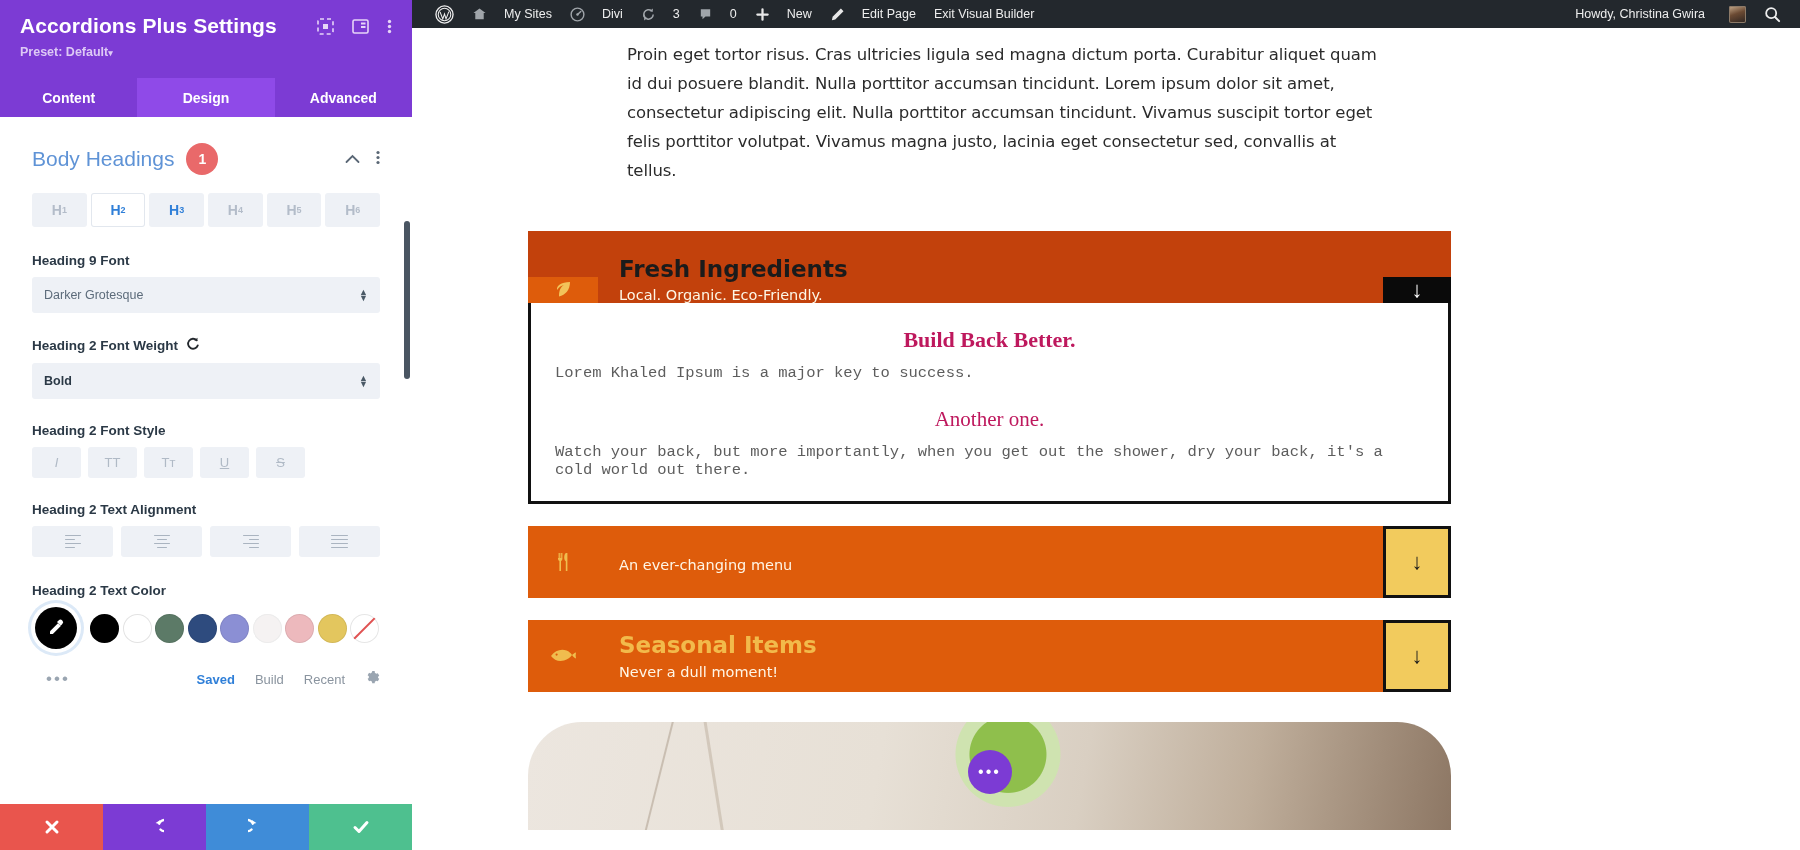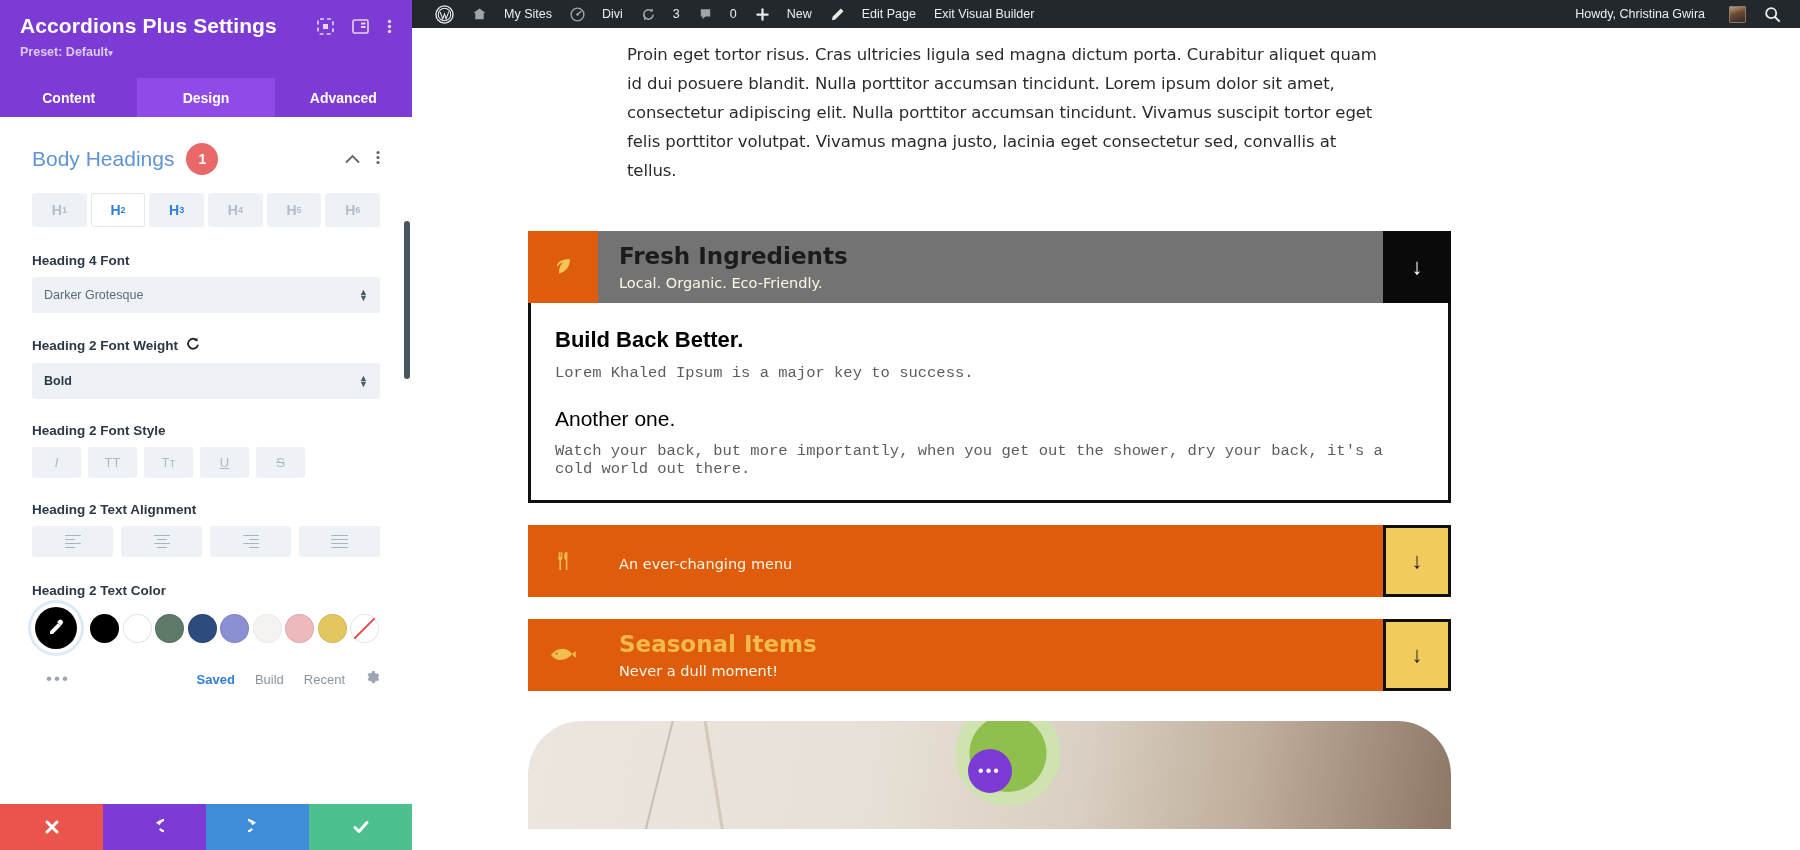--- a/index.html
+++ b/index.html
@@ -199,32 +199,33 @@
   }
   .acc-text { flex: 1; display: flex; flex-direction: column; justify-content: center; padding-left: 21px; }
   .acc-title { font-size: 23px; font-weight: bold; line-height: 1.15; font-family: "DejaVu Sans", sans-serif; }
   .acc-sub { font-size: 14.5px; margin-top: 5px; font-family: "DejaVu Sans", sans-serif; }
   .acc-toggle {
     width: 68px; display: flex; align-items: center; justify-content: center;
     font-size: 22px; cursor: pointer;
   }
 
   
-  .acc-1 .acc-head { background: #737373; }
+  .acc-1 .acc-head { background: #c2410c; align-items: flex-end; }
   .acc-1 .acc-icon-box { background: #de5c0b; color: #f2c45a; }
   .acc-1 .acc-title { color: #1b1b1b; }
   .acc-1 .acc-sub { color: #fdf7e6; }
   .acc-1 .acc-toggle { background: #0a0a0a; color: #fff; }
   .acc-body {
     border: 3px solid #111; border-top: none; background: #fff;
     padding: 24px 24px 22px 24px;
   }
   .acc-body h3 {
-    font-size: 22px; color: #000000; font-weight: bold; margin-bottom: 11px;
-    font-family: Liberation Sans, sans-serif;
+    font-size: 22px; color: #be185d; font-weight: bold; margin-bottom: 11px;
+    font-family: Liberation Serif, serif;
+    text-align: center;
   }
   .acc-body p { font-size: 15.5px; color: #5d5d5d; font-family: Liberation Mono, monospace; }
   .acc-body .h-second { margin-top: 25px; font-weight: normal; font-size: 21px; }
   .acc-body .p-second { margin-top: 10px; }
 
   
   .acc-closed .acc-head { background: #de5c0b; }
   .acc-closed .acc-icon-box { background: transparent; color: #f0bd4e; }
   .acc-closed .acc-title { color: #f2ba4b; }
   .acc-closed .acc-sub { color: #fff6e6; }
@@ -346,21 +347,21 @@
             <span>H</span>
             <sub>5</sub>
           </div>
         <div class="hbtn">
             <span>H</span>
             <sub>6</sub>
           </div>
       </div>
 
       <div class="field-label">
-        <span>Heading 4 Font</span>
+        <span>Heading 9 Font</span>
       </div>
       <div class="select-box">
         <span>Darker Grotesque</span>
         <span class="select-arrows">
             <span>▲</span>
             <span>▼</span>
           </span>
       </div>
 
       <div class="field-label">

